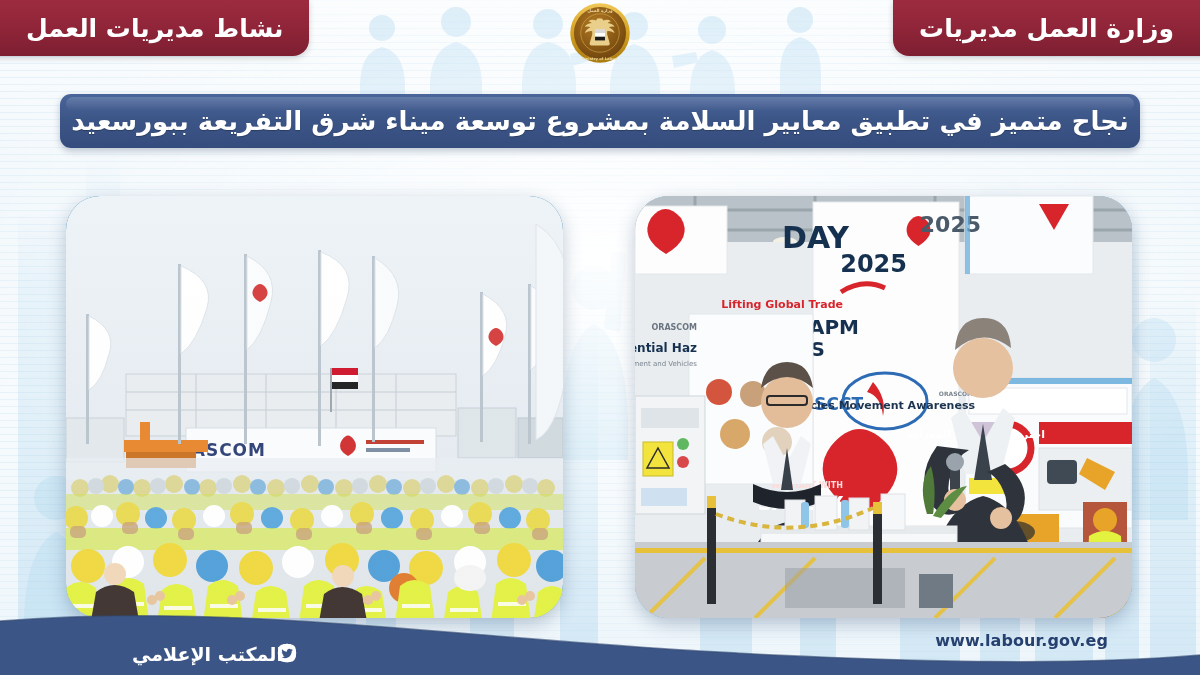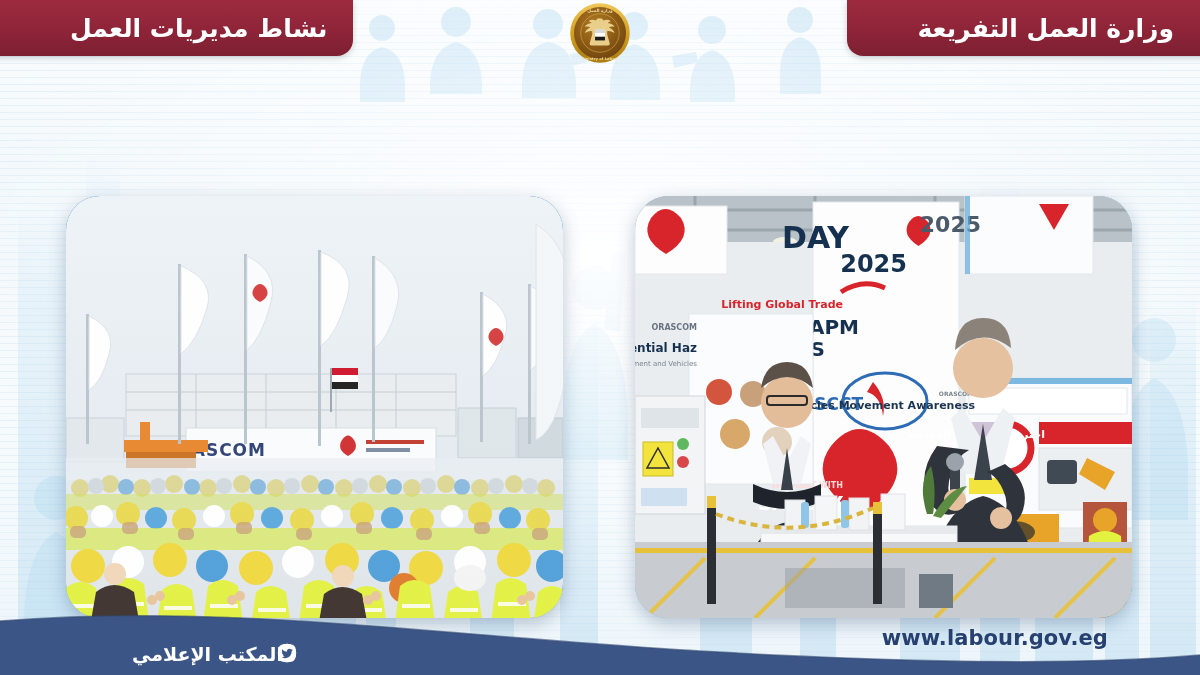--- a/index.html
+++ b/index.html
@@ -59,21 +59,21 @@
   }
   .hdr-tab{
     position:absolute; top:0; height:56px;
     background:linear-gradient(180deg,#9d2b3f 0%, #8e2438 55%, #7d1f31 100%);
     display:flex; align-items:center;
     color:#fff;
     box-shadow:0 2px 6px rgba(0,0,0,.18);
   }
   .hdr-tab span{
     font-size:25px; font-weight:bold; letter-spacing:.2px;
-    white-space:nowrap; line-height:1;margin-left:44px;
+    white-space:nowrap; line-height:1;
   }
   .hdr-left{
     left:-26px; padding:0 26px 0 52px;
     border-bottom-right-radius:16px;
   }
   .hdr-right{
     right:-26px; padding:0 52px 0 26px;
     border-bottom-left-radius:16px;
   }
 
@@ -133,21 +133,21 @@
   }
   .foot-label{
     color:#ffffff; font-size:19px; font-weight:bold; white-space:nowrap;
   }
   .social{ display:flex; align-items:center; gap:9px; }
   .social .ic{
     width:20px; height:20px; display:block;
   }
   .foot-url{
     position:absolute; right:92px; bottom:25px;
-    color:#26406f; font-size:21px; font-weight:bold;
+    color:#26406f; font-size:16px; font-weight:bold;
     letter-spacing:.1px; direction:ltr; white-space:nowrap;
   }
 </style>
 </head>
 <body>
 
 <div class="canvas">
 
   <div class="bg-base"></div>
 
@@ -217,21 +217,21 @@
   <div class="bg-waves"></div>
   <div class="bg-wash"></div>
 
   <div class="header">
 
     <div class="hdr-tab hdr-left">
       <span>نشاط مديريات العمل</span>
     </div>
 
     <div class="hdr-tab hdr-right">
-      <span>وزارة العمل التفريعة</span>
+      <span>وزارة العمل مديريات</span>
     </div>
 
     <svg class="seal" viewBox="0 0 100 100">
       <defs>
         <radialGradient id="sealG" cx="42%" cy="34%" r="72%">
           <stop offset="0%" stop-color="#b07a24"></stop>
           <stop offset="55%" stop-color="#8d5b15"></stop>
           <stop offset="100%" stop-color="#6d4310"></stop>
         </radialGradient>
         <linearGradient id="ringG" x1="0" y1="0" x2="0" y2="1">
@@ -253,20 +253,24 @@
       <rect x="42" y="50" width="16" height="6" fill="#ffffff"></rect>
       <rect x="42" y="56" width="16" height="6" fill="#1a1a1a"></rect>
 
       <g fill="#f2dca2" opacity=".95" font-size="7" font-weight="bold" font-family="DejaVu Sans, sans-serif">
         <text x="50" y="16" text-anchor="middle">وزارة العمل</text>
         <text x="50" y="93" text-anchor="middle" font-size="6">Ministry of Labour</text>
       </g>
     </svg>
   </div>
 
+  <div class="headline">
+    <div class="shine"></div>
+    <h1>نجاح متميز في تطبيق معايير السلامة بمشروع توسعة ميناء شرق التفريعة ببورسعيد</h1>
+  </div>
 
   <div class="photo photo-left">
     <svg viewBox="0 0 497 422" preserveAspectRatio="xMidYMid slice">
       <defs>
         <linearGradient id="skyL" x1="0" y1="0" x2="0" y2="1">
           <stop offset="0%" stop-color="#eef3f7"></stop>
           <stop offset="55%" stop-color="#e6ecf1"></stop>
           <stop offset="100%" stop-color="#dfe5e8"></stop>
         </linearGradient>
       </defs>

